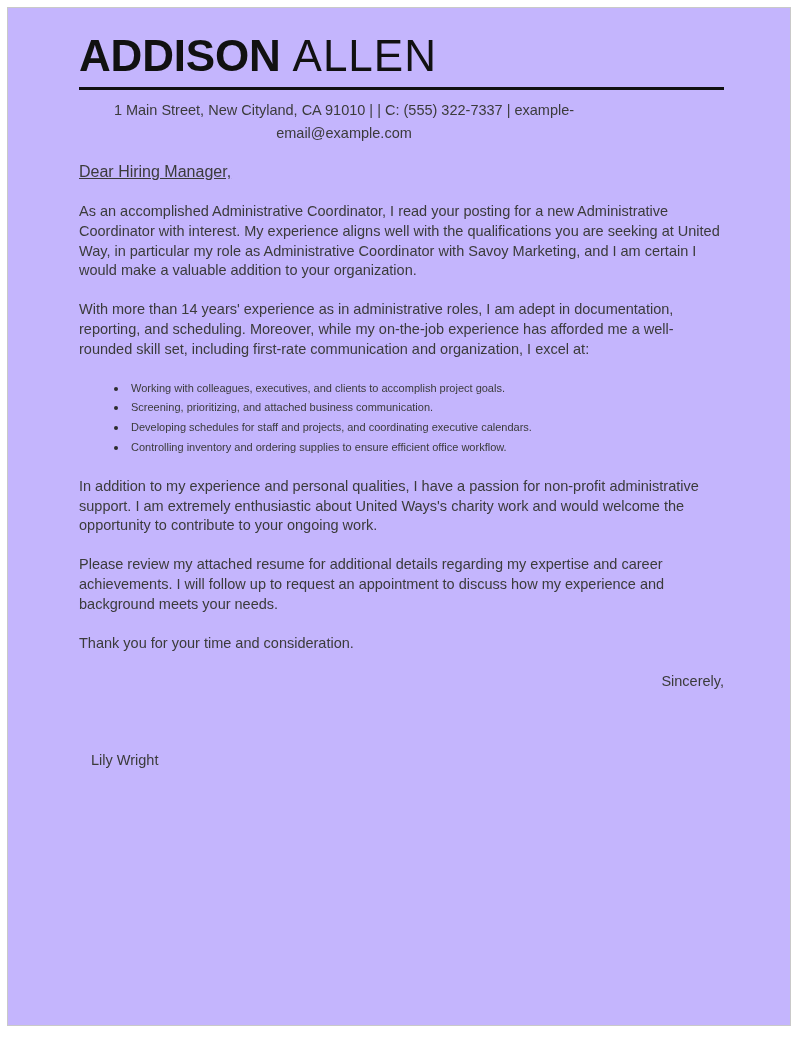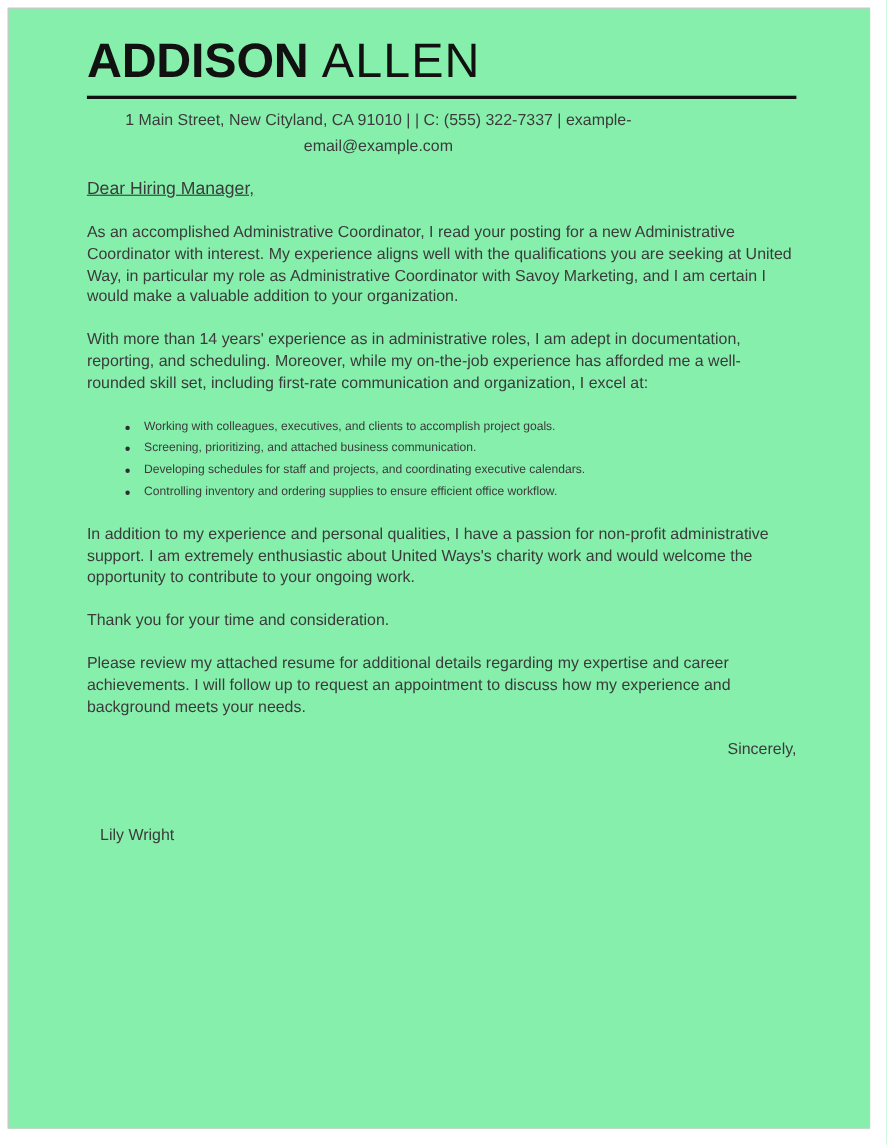--- a/index.html
+++ b/index.html
@@ -13,21 +13,21 @@
     font-family: "Liberation Sans", sans-serif;
     overflow: hidden;
   }
 
   .page-frame {
     position: absolute;
     left: 7px;
     top: 7px;
     width: 784px;
     height: 1019px;
-    background: #86efac;
+    background: #c4b5fd;
     border: 1px solid #c9c9c9;
     box-sizing: border-box;
   }
 
   .page-inner {
     position: absolute;
     left: 71px;
     top: 23px;
     width: 645px;
   }
@@ -146,23 +146,23 @@
 
     <ul class="skills-list">
       <li>Working with colleagues, executives, and clients to accomplish project goals.</li>
       <li>Screening, prioritizing, and attached business communication.</li>
       <li>Developing schedules for staff and projects, and coordinating executive calendars.</li>
       <li>Controlling inventory and ordering supplies to ensure efficient office workflow.</li>
     </ul>
 
     <p class="body-para">In addition to my experience and personal qualities, I have a passion for non-profit administrative support. I am extremely enthusiastic about United Ways's charity work and would welcome the opportunity to contribute to your ongoing work.</p>
 
+    <p class="body-para">Please review my attached resume for additional details regarding my expertise and career achievements. I will follow up to request an appointment to discuss how my experience and background meets your needs.</p>
+
     <p class="body-para">Thank you for your time and consideration.</p>
-
-    <p class="body-para">Please review my attached resume for additional details regarding my expertise and career achievements. I will follow up to request an appointment to discuss how my experience and background meets your needs.</p>
 
     <p class="closing">Sincerely,</p>
 
     <div class="signature-gap"></div>
 
     <p class="signature-name">Lily Wright</p>
 
   </div>
 </div>
 

